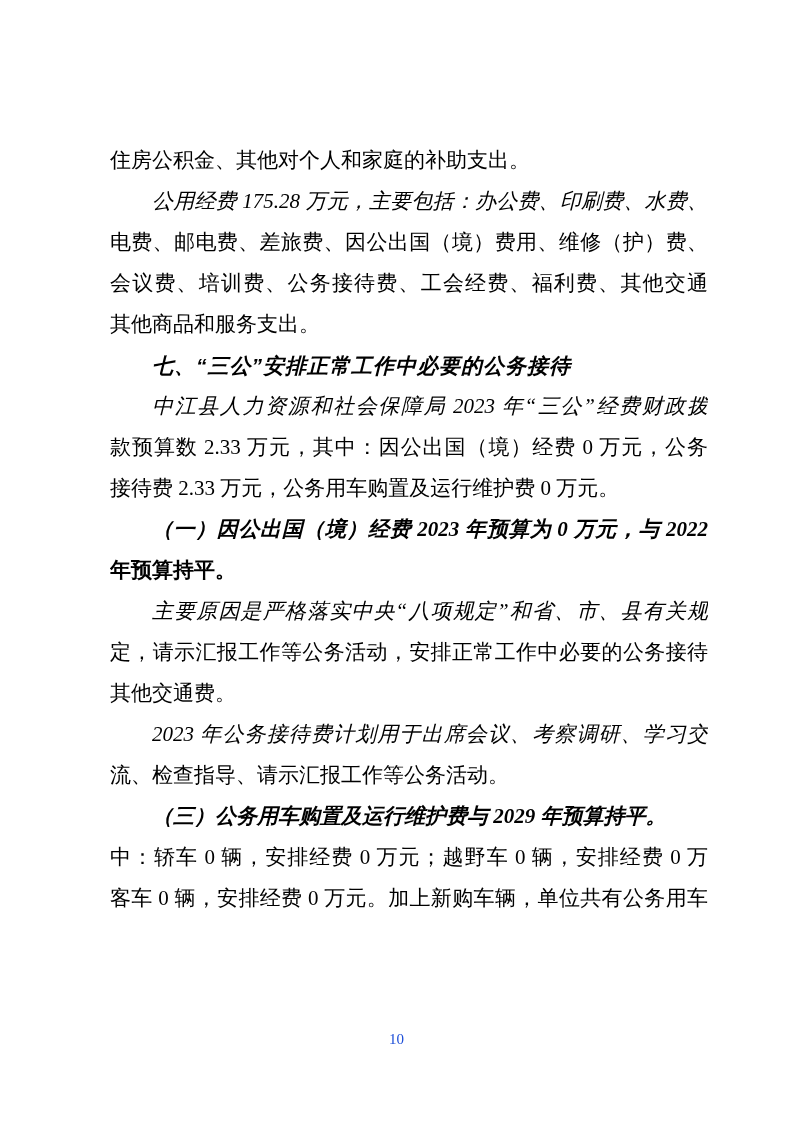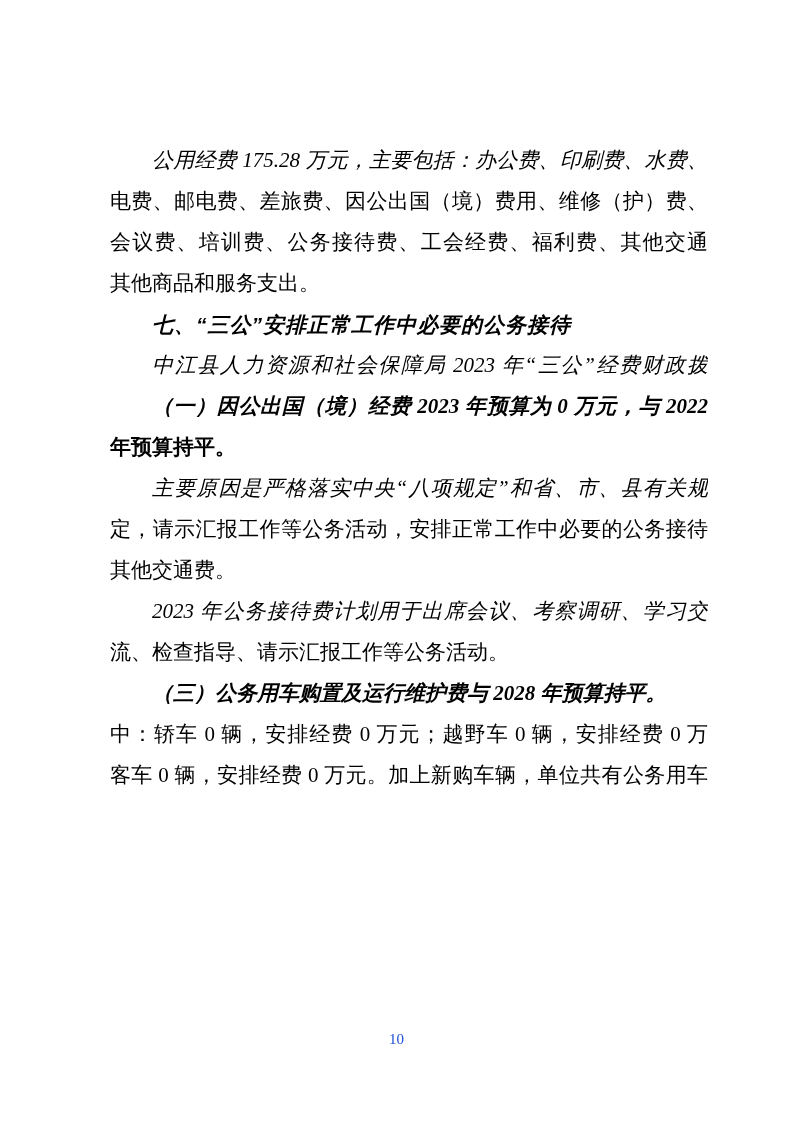--- a/index.html
+++ b/index.html
@@ -54,42 +54,45 @@
     font-size: 15px;
     color: #1d4ed8;
   }
 </style>
 </head>
 <body>
 
 <div class="page">
   <div class="content">
 
+    <div class="line last">住房公积金、其他对个人和家庭的补助支出。</div>
 
     <div class="line first">公用经费 175.28 万元，主要包括：办公费、印刷费、水费、</div>
     <div class="line">电费、邮电费、差旅费、因公出国（境）费用、维修（护）费、</div>
     <div class="line">会议费、培训费、公务接待费、工会经费、福利费、其他交通费、</div>
     <div class="line last">其他商品和服务支出。</div>
 
     <div class="line first last heading">七、“三公”安排正常工作中必要的公务接待</div>
 
     <div class="line first">中江县人力资源和社会保障局 2023 年“三公”经费财政拨</div>
+    <div class="line">款预算数 2.33 万元，其中：因公出国（境）经费 0 万元，公务</div>
+    <div class="line last">接待费 2.33 万元，公务用车购置及运行维护费 0 万元。</div>
 
     <div class="line first bold">（一）因公出国（境）经费 2023 年预算为 0 万元，与 2022</div>
     <div class="line last bold">年预算持平。</div>
 
 
     <div class="line first">主要原因是严格落实中央“八项规定”和省、市、县有关规</div>
     <div class="line">定，请示汇报工作等公务活动，安排正常工作中必要的公务接待</div>
     <div class="line last">其他交通费。</div>
 
     <div class="line first">2023 年公务接待费计划用于出席会议、考察调研、学习交</div>
     <div class="line last">流、检查指导、请示汇报工作等公务活动。</div>
 
-    <div class="line first last bold">（三）公务用车购置及运行维护费与 2028 年预算持平。</div>
+    <div class="line first last bold">（三）公务用车购置及运行维护费与 2029 年预算持平。</div>
 
     <div class="line">中：轿车 0 辆，安排经费 0 万元；越野车 0 辆，安排经费 0 万元；</div>
     <div class="line">客车 0 辆，安排经费 0 万元。加上新购车辆，单位共有公务用车</div>
 
   </div>
 
   <div class="footer">
     <span>10</span>
   </div>
 </div>

